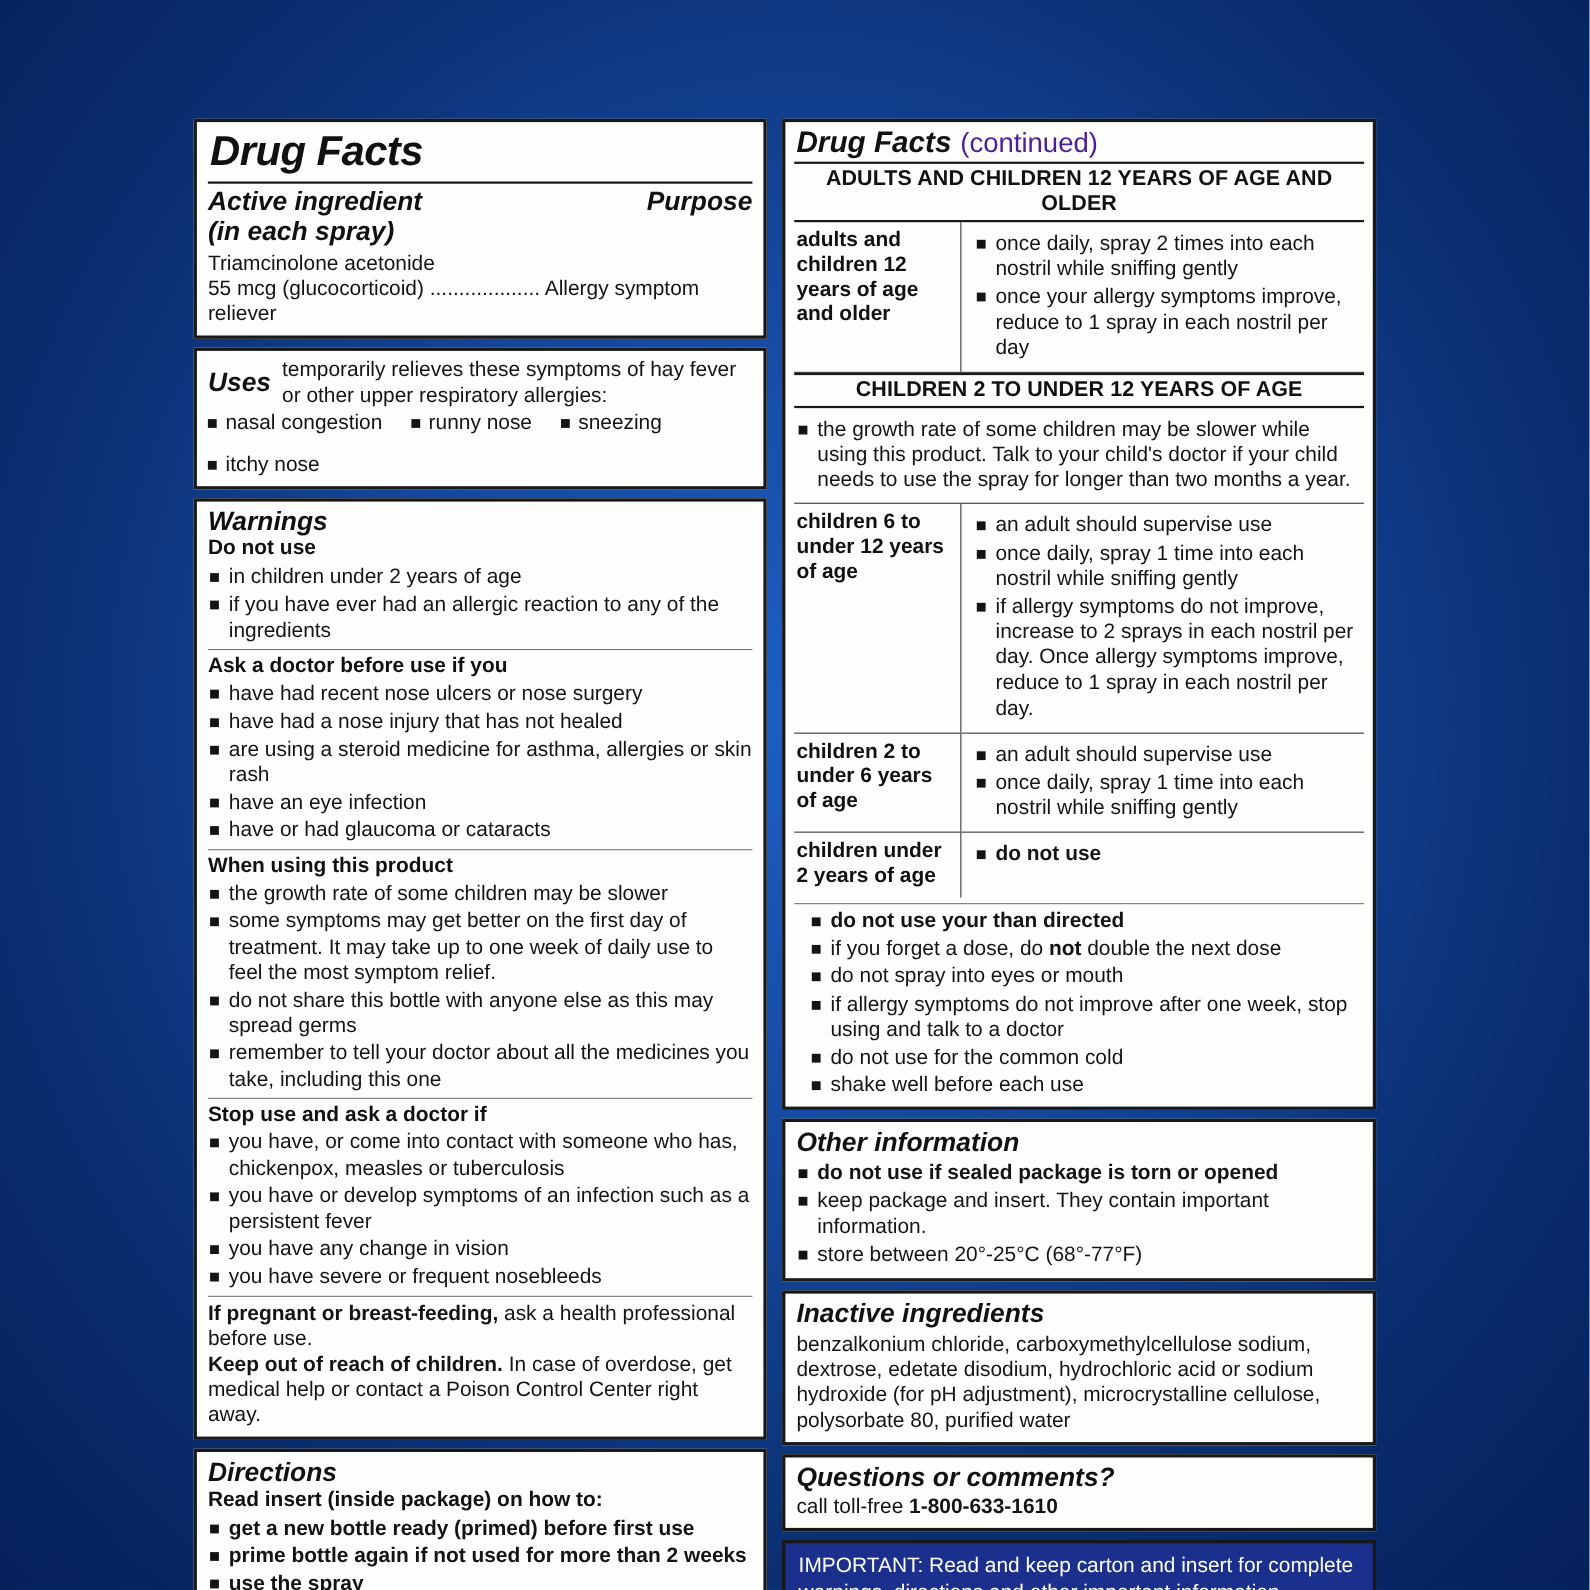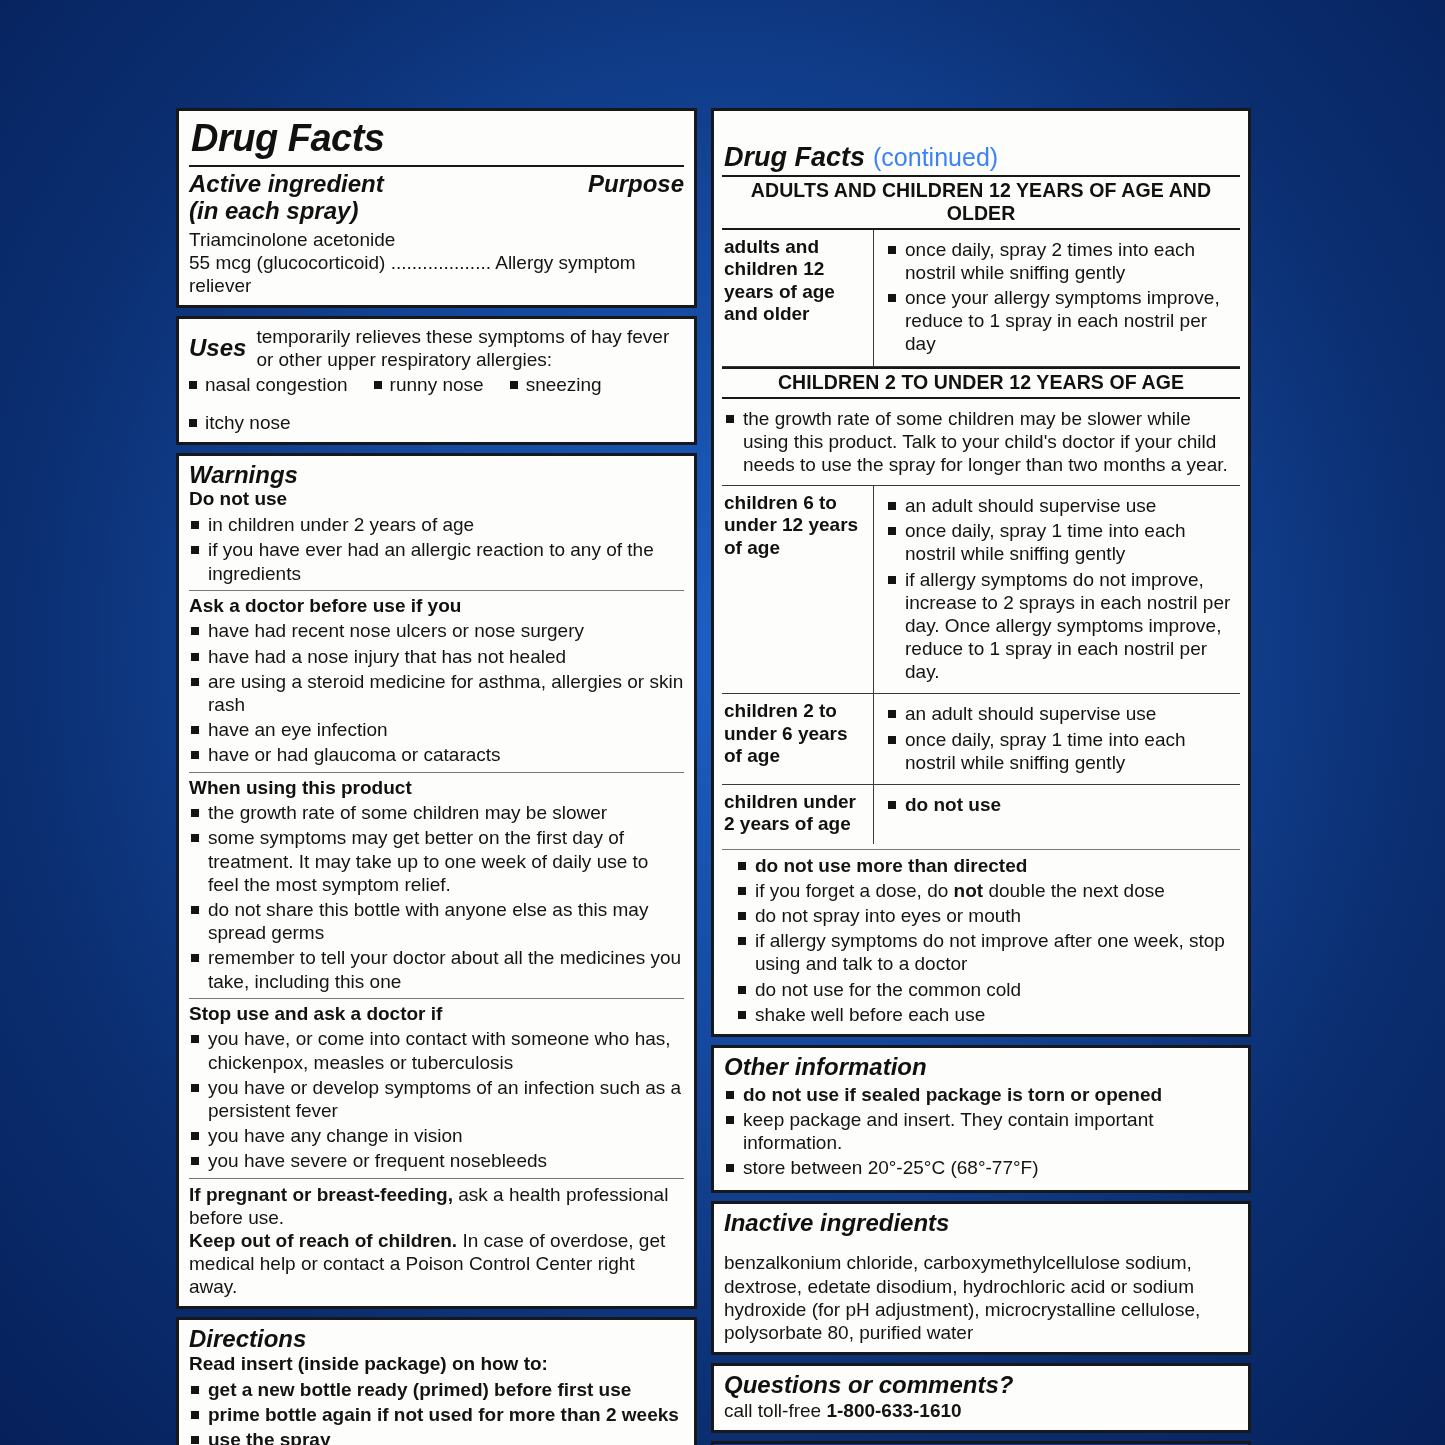--- a/index.html
+++ b/index.html
@@ -55,22 +55,21 @@
   }
   .title-sm {
     font-weight: bold;
     font-style: italic;
     font-size: 27px;
     color: #111;
     line-height: 1.1;
   }
   .title-cont {
     font-size: 25px;
-    color: #3b82f6;
-    margin-top: 28px;
+    color: #4c1d95;
   }
   .rule {
     border-top: 2px solid #16181a;
     margin: 3px 0 4px 0;
   }
   .rule-thin {
     border-top: 1px solid #777;
     margin: 5px 0 4px 0;
   }
   .hdr-italic {
@@ -337,41 +336,41 @@
             <ul class="bl bold">
               <li>do not use</li>
             </ul>
           </div>
         </div>
       </div>
 
       <div class="rule-thin"></div>
 
       <ul class="bl" style="padding-left:14px">
-        <li><b>do not use more than directed</b></li>
+        <li><b>do not use your than directed</b></li>
         <li><span>if you forget a dose, do </span><b>not</b><span> double the next dose</span></li>
         <li>do not spray into eyes or mouth</li>
         <li>if allergy symptoms do not improve after one week, stop using and talk to a doctor</li>
         <li>do not use for the common cold</li>
         <li>shake well before each use</li>
       </ul>
     </div>
 
     <div class="panel">
       <div class="hdr-italic">Other information</div>
       <ul class="bl">
         <li><b>do not use if sealed package is torn or opened</b></li>
         <li>keep package and insert. They contain important information.</li>
         <li>store between 20°-25°C (68°-77°F)</li>
       </ul>
     </div>
 
     <div class="panel">
       <div class="hdr-italic">Inactive ingredients</div>
-      <div class="txt" style="margin-top:15px">benzalkonium chloride, carboxymethylcellulose sodium, dextrose, edetate disodium, hydrochloric acid or sodium hydroxide (for pH adjustment), microcrystalline cellulose, polysorbate 80, purified water</div>
+      <div class="txt" style="margin-top:2px">benzalkonium chloride, carboxymethylcellulose sodium, dextrose, edetate disodium, hydrochloric acid or sodium hydroxide (for pH adjustment), microcrystalline cellulose, polysorbate 80, purified water</div>
     </div>
 
     <div class="panel">
       <div class="hdr-italic">Questions or comments?</div>
       <div class="txt">
         <span>call toll-free </span><b>1-800-633-1610</b>
       </div>
     </div>
 
     <div class="footer-note">

